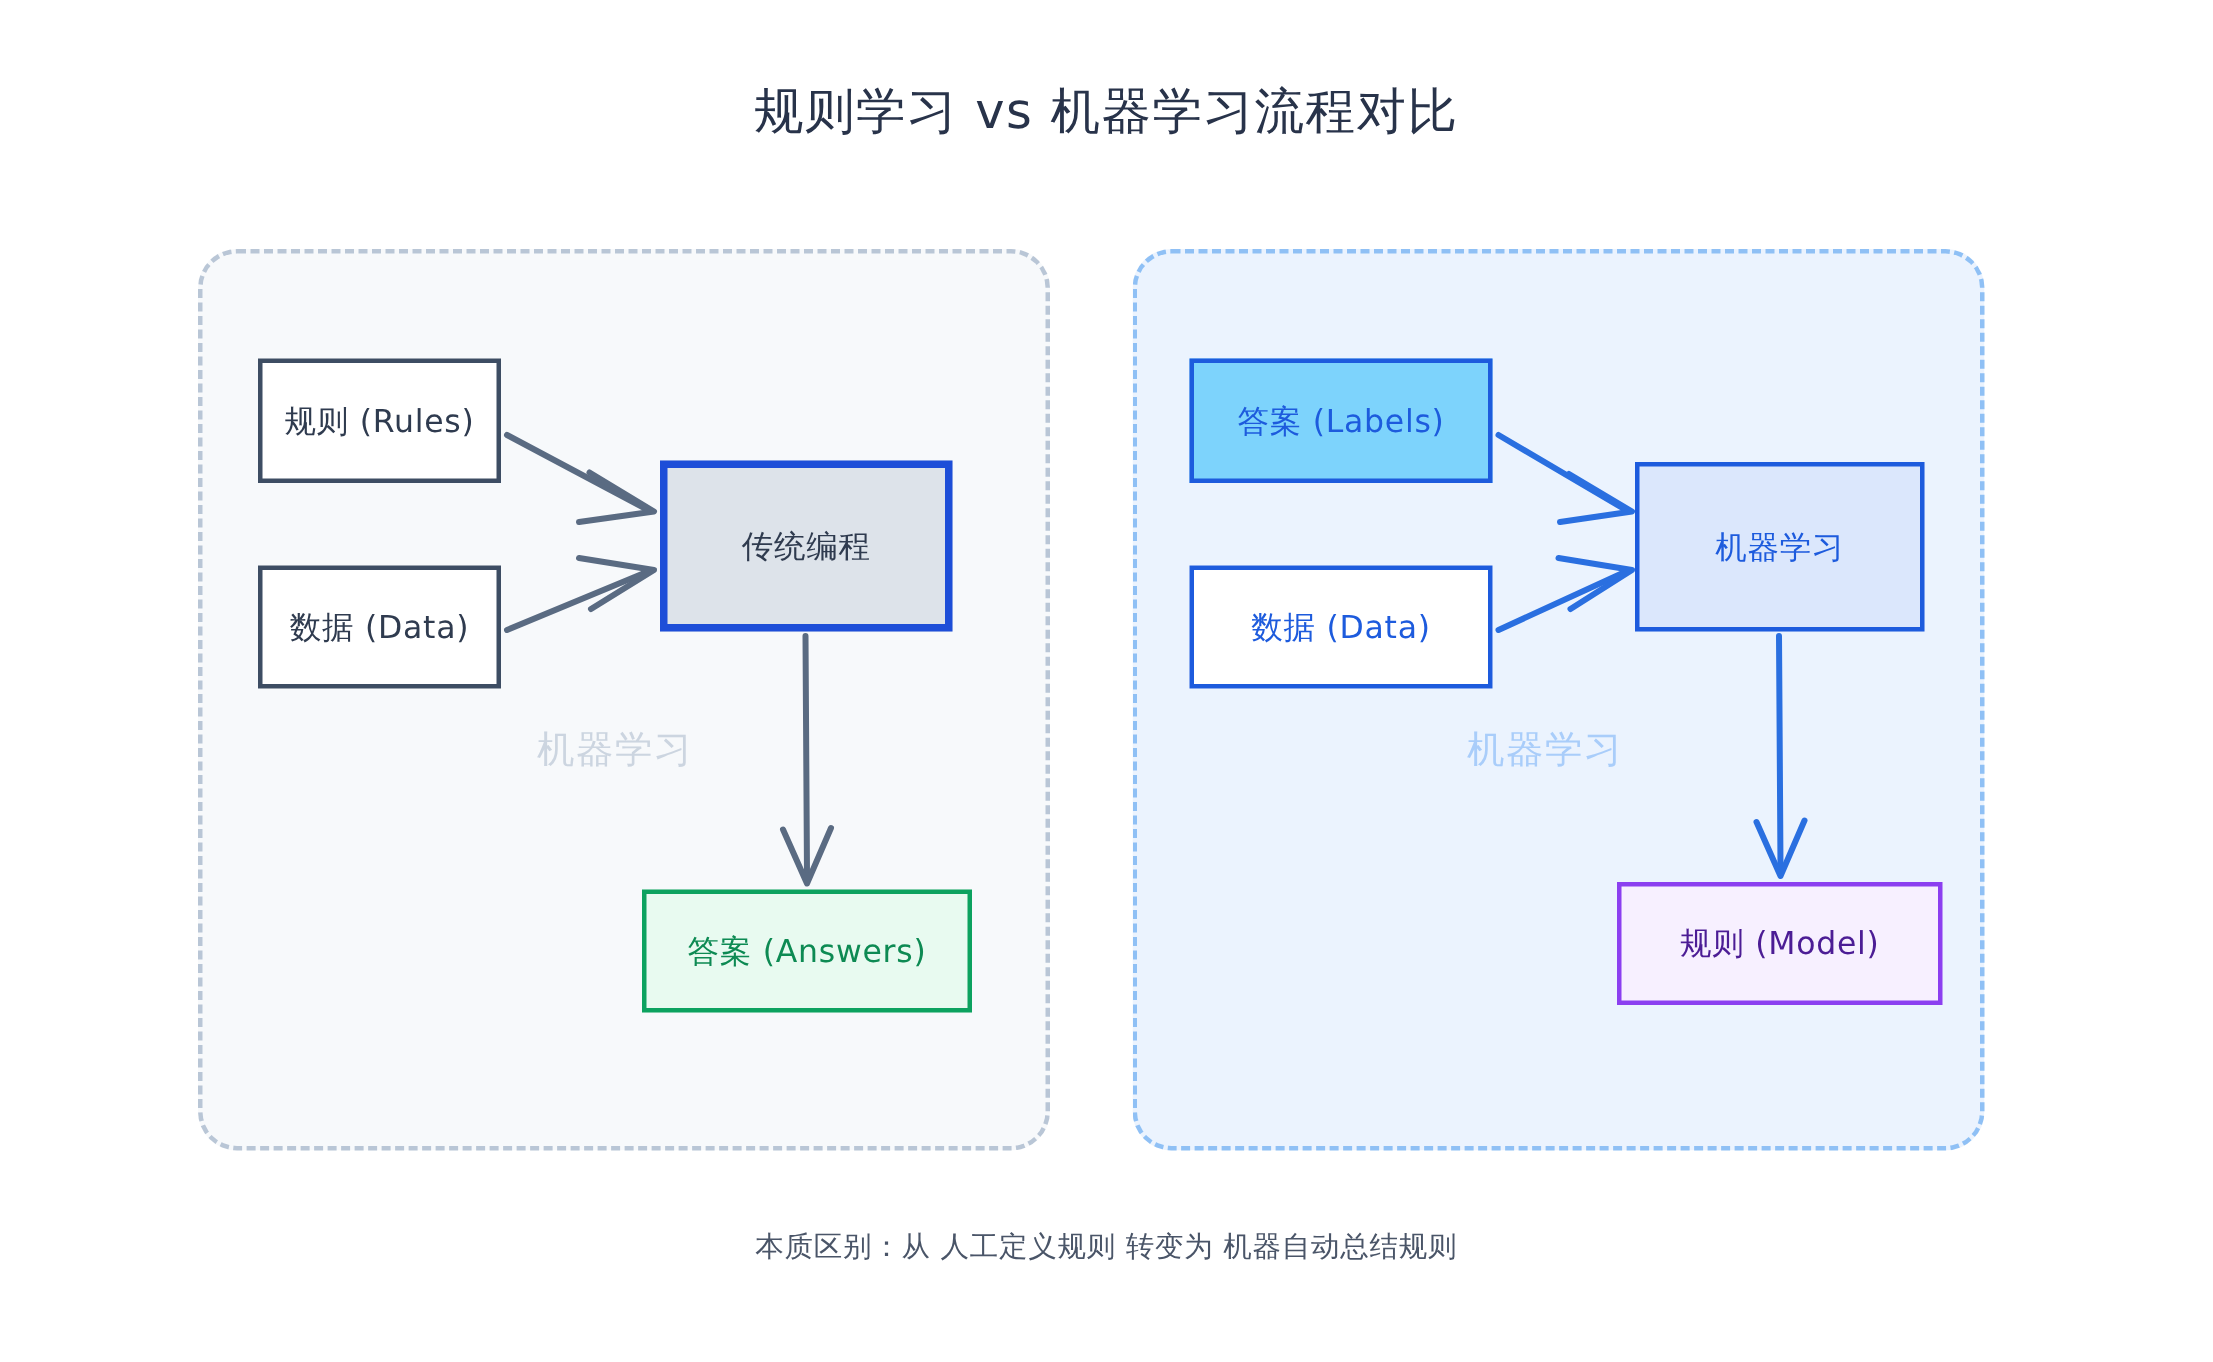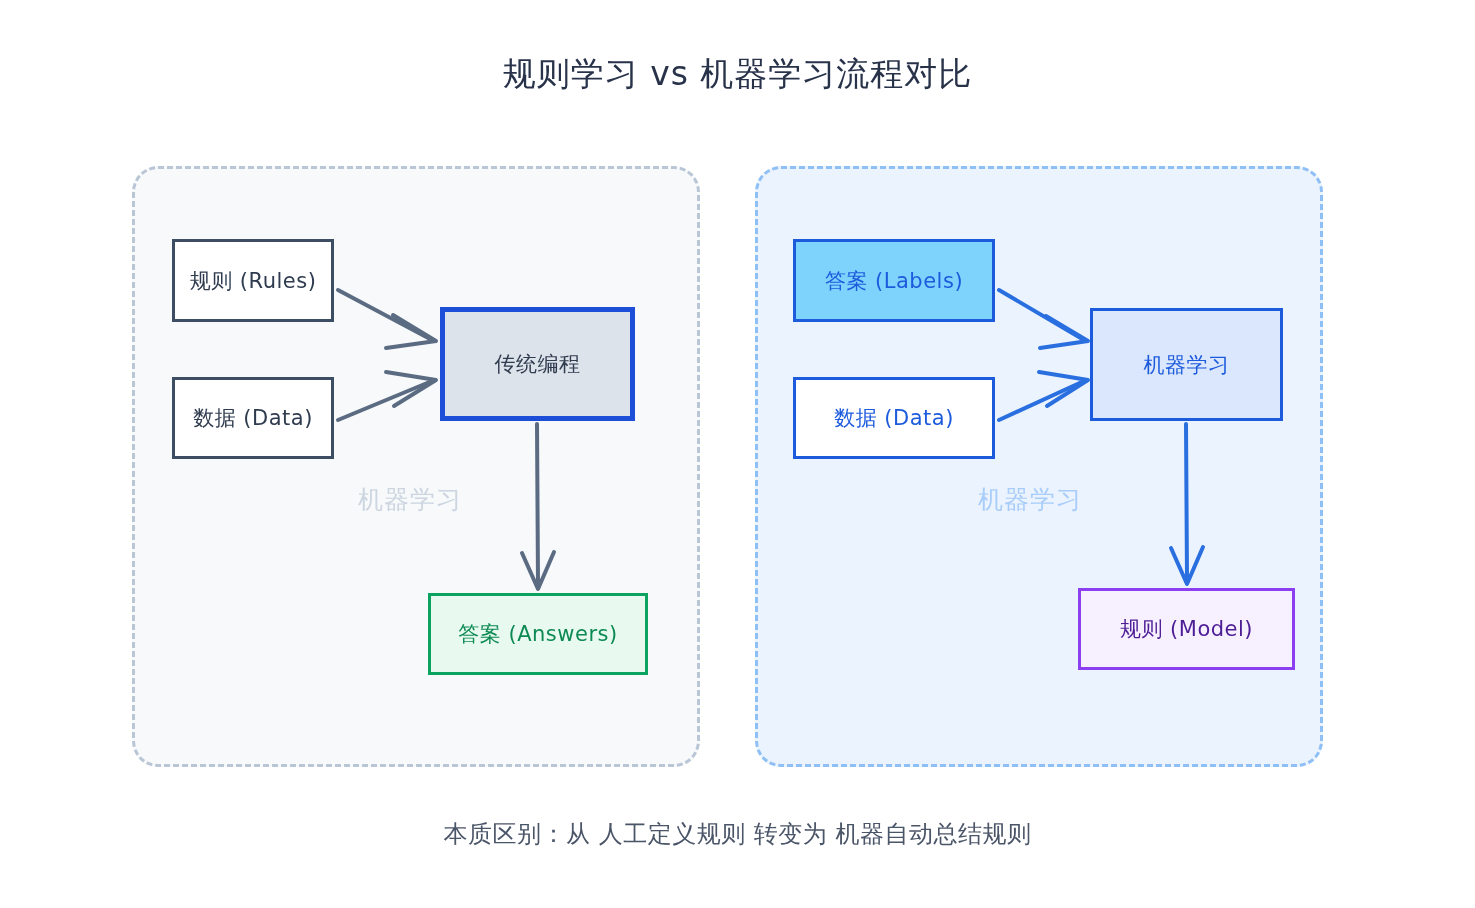--- a/index.html
+++ b/index.html
@@ -30,21 +30,21 @@
     color: #28334a;
     letter-spacing: 1px;
     font-family: "DejaVu Sans", "Liberation Sans", sans-serif;
   }
   .caption {
     position: absolute;
     left: 0;
     top: 818px;
     width: 1475px;
     text-align: center;
-    font-size: 24px;
+    font-size: 19px;
     color: #4a5568;
     letter-spacing: 0.5px;
   }
   .panel {
     position: absolute;
     border-radius: 26px;
     box-sizing: border-box;
   }
   .panel-left {
     left: 132px;

